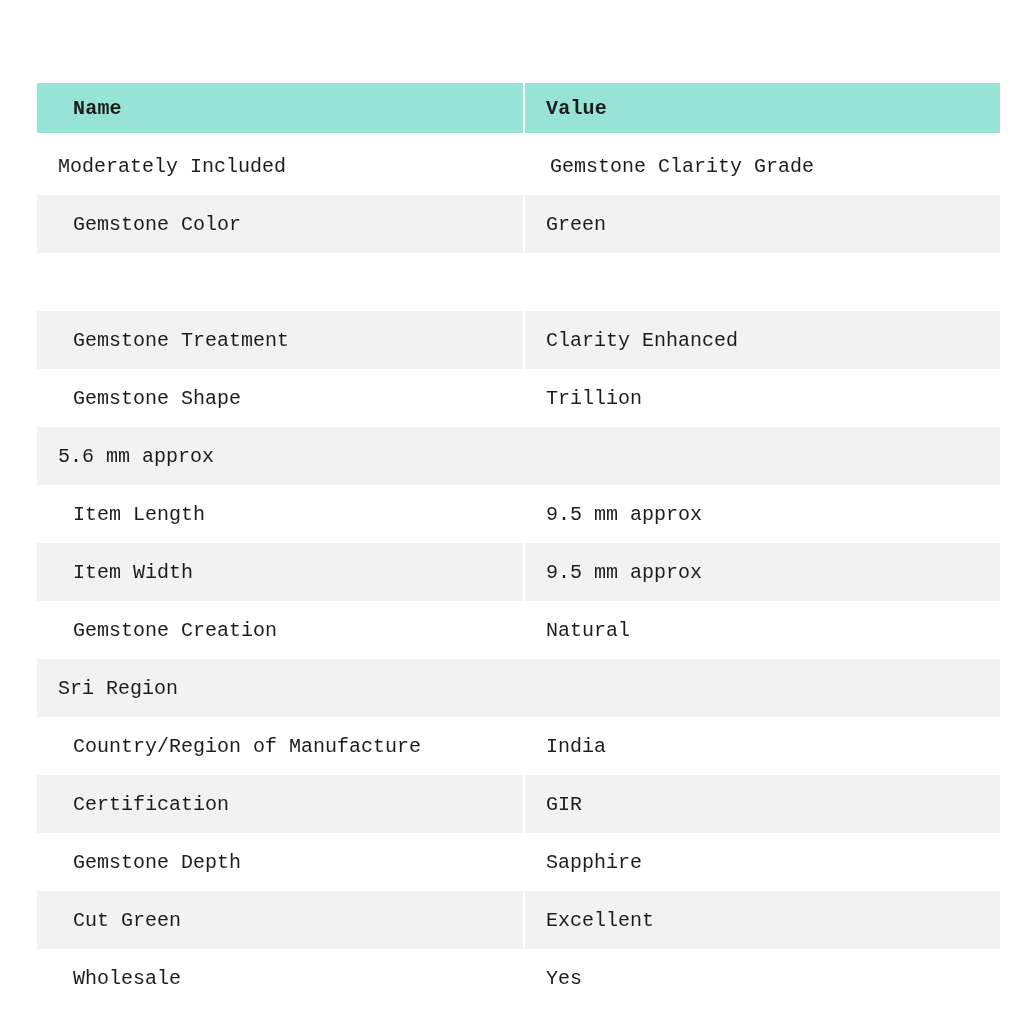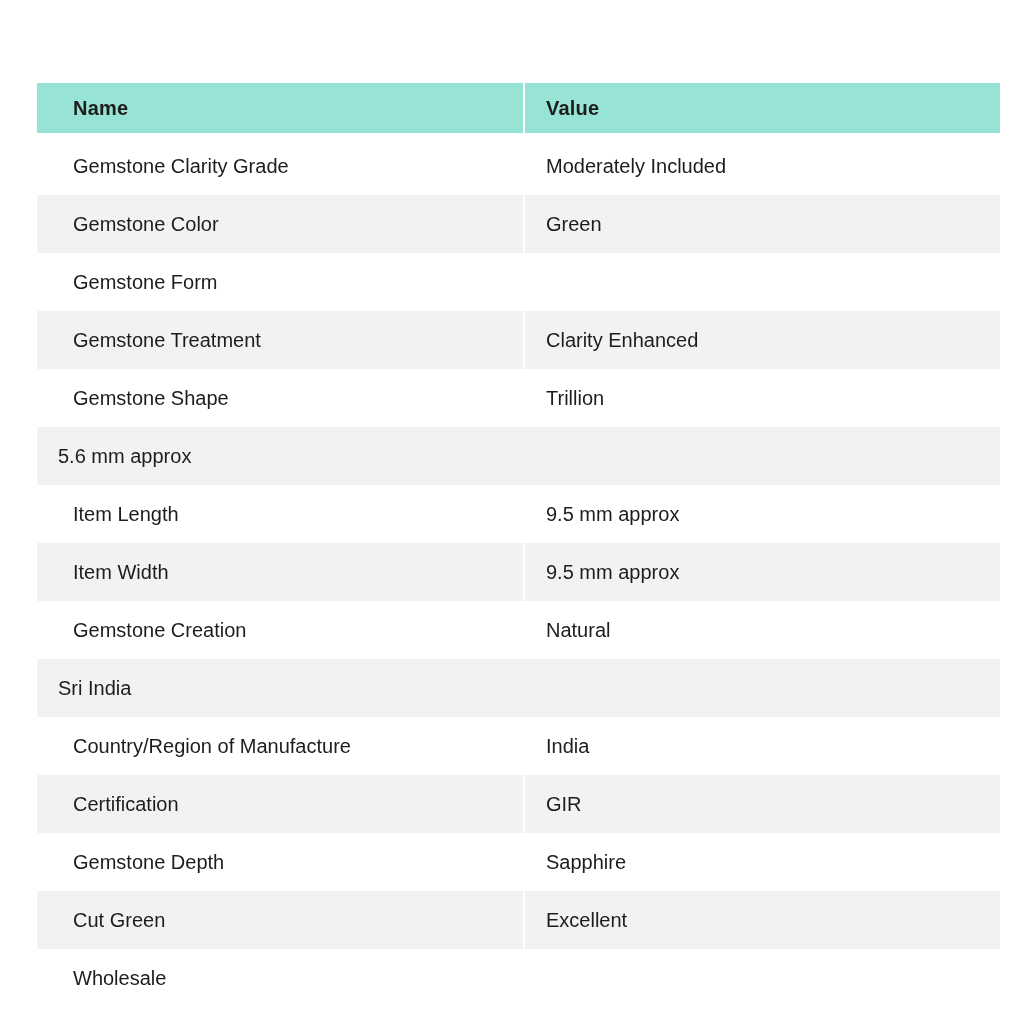--- a/index.html
+++ b/index.html
@@ -33,20 +33,21 @@
   }
   .row {
     height: 58px;
   }
   .cell {
     display: flex;
     align-items: center;
     box-sizing: border-box;
     white-space: nowrap;
     overflow: hidden;
+    font-family: Liberation Mono, monospace;
   }
   .name-col {
     width: 486px;
     padding-left: 36px;
   }
   .value-col {
     flex: 1;
     padding-left: 21px;
   }
   .header-cell {
@@ -61,31 +62,30 @@
 </head>
 <body style="background: rgb(255, 255, 255); color: rgb(29, 29, 29);">
 
 <div class="spec-table">
   <div class="header-row">
     <div class="cell name-col header-cell">Name</div>
     <div class="cell value-col header-cell">Value</div>
   </div>
   <div id="rows">
   <div class="row">
+    <div class="cell value-col">Moderately Included</div>
     <div class="cell name-col">Gemstone Clarity Grade</div>
-    <div class="cell value-col">Moderately Included</div>
   </div>
 
   <div class="row">
     <div class="cell name-col">Gemstone Color</div>
     <div class="cell value-col">Green</div>
   </div>
 
   <div class="row">
-    <div class="cell name-col">Gemstone Form</div>
   </div>
 
   <div class="row">
     <div class="cell name-col">Gemstone Treatment</div>
     <div class="cell value-col">Clarity Enhanced</div>
   </div>
 
   <div class="row">
     <div class="cell name-col">Gemstone Shape</div>
     <div class="cell value-col">Trillion</div>
@@ -104,21 +104,21 @@
     <div class="cell name-col">Item Width</div>
     <div class="cell value-col">9.5 mm approx</div>
   </div>
 
   <div class="row">
     <div class="cell name-col">Gemstone Creation</div>
     <div class="cell value-col">Natural</div>
   </div>
 
   <div class="row">
-    <div class="cell value-col">Sri India</div>
+    <div class="cell value-col">Sri Region</div>
   </div>
 
   <div class="row">
     <div class="cell name-col">Country/Region of Manufacture</div>
     <div class="cell value-col">India</div>
   </div>
 
   <div class="row">
     <div class="cell name-col">Certification</div>
     <div class="cell value-col">GIR</div>
@@ -129,15 +129,16 @@
     <div class="cell value-col">Sapphire</div>
   </div>
 
   <div class="row">
     <div class="cell name-col">Cut Green</div>
     <div class="cell value-col">Excellent</div>
   </div>
 
   <div class="row">
     <div class="cell name-col">Wholesale</div>
+    <div class="cell value-col">Yes</div>
   </div>
 </div>
 </div>
 
 </body></html>

